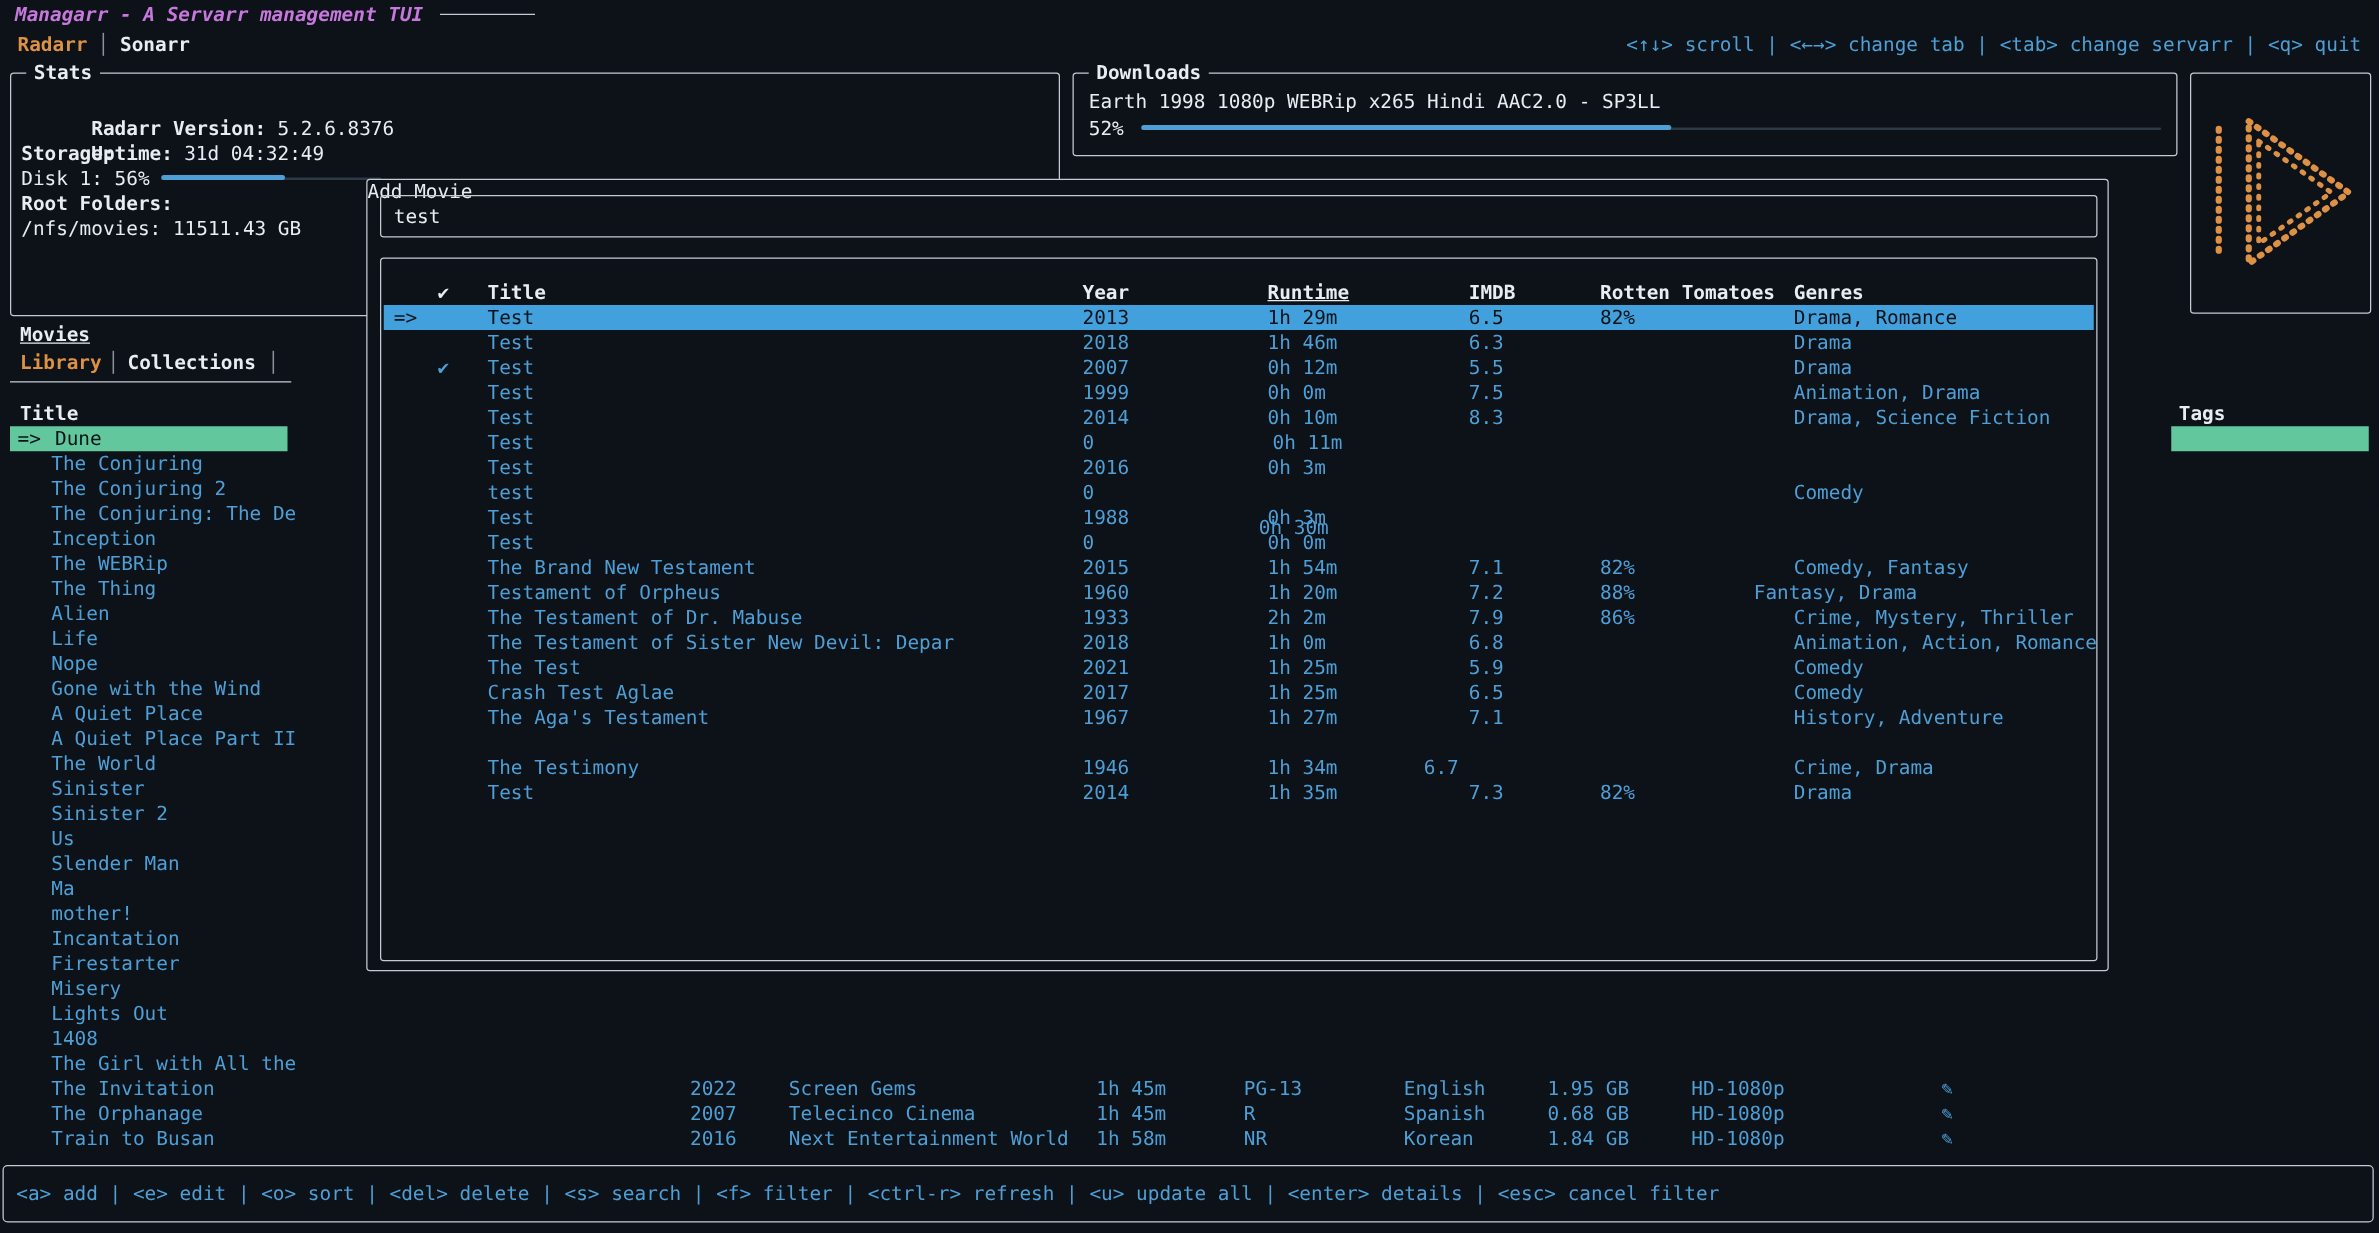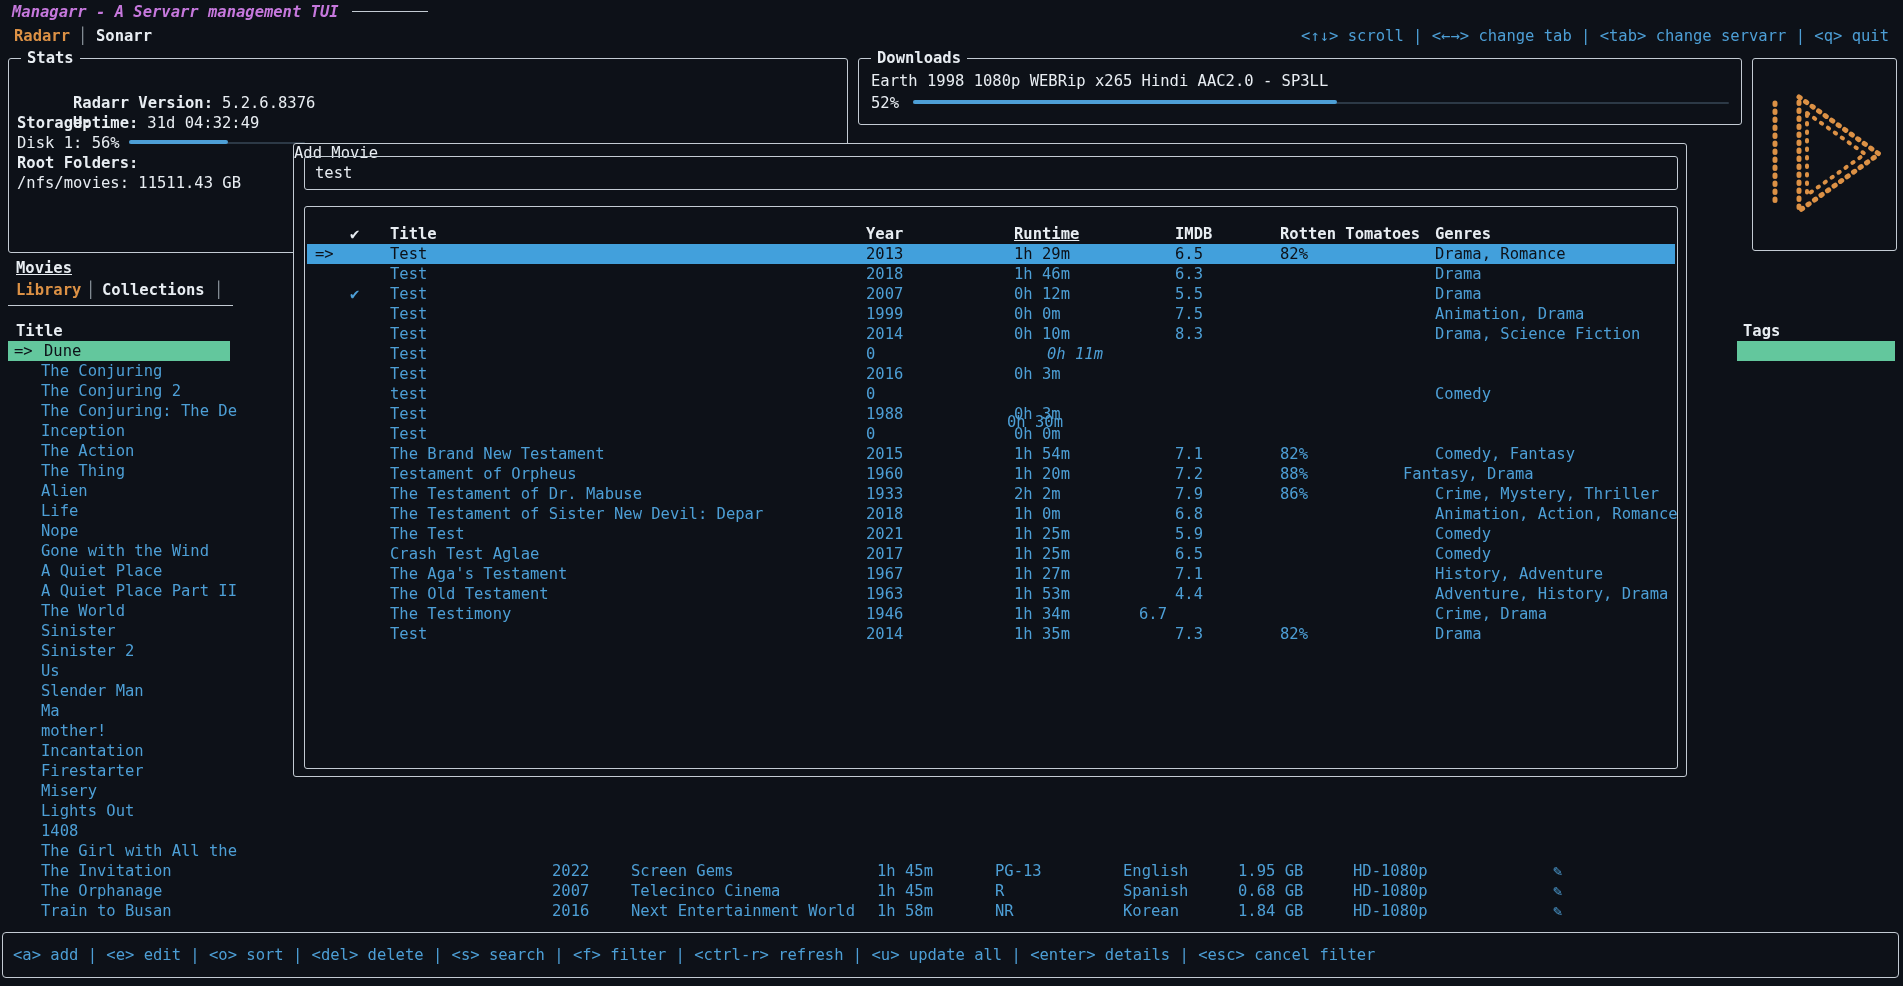--- a/index.html
+++ b/index.html
@@ -80,21 +80,21 @@
   <div class="t b" style="left:102px;top:280px;">Collections</div>
   <div class="t dim" style="left:214px;top:280px;">│</div>
   <div class="hline" style="left:8px;top:305px;width:225px;"></div>
   <div class="t b" style="left:16px;top:321px;">Title</div>
   <div id="movie-list">
       <div class="green-row" style="left: 8px; top: 341px; width: 222px;"><span style="position: absolute; left: 6px;">=&gt;</span><span style="position: absolute; left: 36px;">Dune</span></div>
       <div class="t blue" style="left: 41px; top: 361px;">The Conjuring</div>
       <div class="t blue" style="left: 41px; top: 381px;">The Conjuring 2</div>
       <div class="t blue" style="left: 41px; top: 401px;">The Conjuring: The De</div>
       <div class="t blue" style="left: 41px; top: 421px;">Inception</div>
-      <div class="t blue" style="left: 41px; top: 441px;">The Action</div>
+      <div class="t blue" style="left: 41px; top: 441px;">The WEBRip</div>
       <div class="t blue" style="left: 41px; top: 461px;">The Thing</div>
       <div class="t blue" style="left: 41px; top: 481px;">Alien</div>
       <div class="t blue" style="left: 41px; top: 501px;">Life</div>
       <div class="t blue" style="left: 41px; top: 521px;">Nope</div>
       <div class="t blue" style="left: 41px; top: 541px;">Gone with the Wind</div>
       <div class="t blue" style="left: 41px; top: 561px;">A Quiet Place</div>
       <div class="t blue" style="left: 41px; top: 581px;">A Quiet Place Part II</div>
       <div class="t blue" style="left: 41px; top: 601px;">The World</div>
       <div class="t blue" style="left: 41px; top: 621px;">Sinister</div>
       <div class="t blue" style="left: 41px; top: 641px;">Sinister 2</div>
@@ -198,21 +198,21 @@
         <div style="position: absolute; left: 2px; top: 117px; width: 1368px; height: 20px; color: var(--blue);">
           <span style="position: absolute; left: 83px; height: 20px; line-height: 20px; white-space: pre;">Test</span>
           <span style="position: absolute; left: 559px; height: 20px; line-height: 20px; white-space: pre;">2014</span>
           <span style="position: absolute; left: 707px; height: 20px; line-height: 20px; white-space: pre;">0h 10m</span>
           <span style="position: absolute; left: 868px; height: 20px; line-height: 20px; white-space: pre;">8.3</span>
           <span style="position: absolute; left: 1128px; height: 20px; line-height: 20px; white-space: pre;">Drama, Science Fiction</span>
         </div>
         <div style="position: absolute; left: 2px; top: 137px; width: 1368px; height: 20px; color: var(--blue);">
           <span style="position: absolute; left: 83px; height: 20px; line-height: 20px; white-space: pre;">Test</span>
           <span style="position: absolute; left: 559px; height: 20px; line-height: 20px; white-space: pre;">0</span>
-          <span style="position: absolute; left: 740px; height: 20px; line-height: 20px; white-space: pre; font-style: italic;">0h 11m</span>
+          <span style="position: absolute; left: 711px; height: 20px; line-height: 20px; white-space: pre;">0h 11m</span>
         </div>
         <div style="position: absolute; left: 2px; top: 157px; width: 1368px; height: 20px; color: var(--blue);">
           <span style="position: absolute; left: 83px; height: 20px; line-height: 20px; white-space: pre;">Test</span>
           <span style="position: absolute; left: 559px; height: 20px; line-height: 20px; white-space: pre;">2016</span>
           <span style="position: absolute; left: 707px; height: 20px; line-height: 20px; white-space: pre;">0h 3m</span>
         </div>
         <div style="position: absolute; left: 2px; top: 177px; width: 1368px; height: 20px; color: var(--blue);">
           <span style="position: absolute; left: 83px; height: 20px; line-height: 20px; white-space: pre;">test</span>
           <span style="position: absolute; left: 559px; height: 20px; line-height: 20px; white-space: pre;">0</span>
           <span style="position: absolute; left: 700px; height: 20px; line-height: 20px; white-space: pre; margin-top: 28px;">0h 30m</span>
@@ -273,27 +273,20 @@
           <span style="position: absolute; left: 868px; height: 20px; line-height: 20px; white-space: pre;">6.5</span>
           <span style="position: absolute; left: 1128px; height: 20px; line-height: 20px; white-space: pre;">Comedy</span>
         </div>
         <div style="position: absolute; left: 2px; top: 357px; width: 1368px; height: 20px; color: var(--blue);">
           <span style="position: absolute; left: 83px; height: 20px; line-height: 20px; white-space: pre;">The Aga's Testament</span>
           <span style="position: absolute; left: 559px; height: 20px; line-height: 20px; white-space: pre;">1967</span>
           <span style="position: absolute; left: 707px; height: 20px; line-height: 20px; white-space: pre;">1h 27m</span>
           <span style="position: absolute; left: 868px; height: 20px; line-height: 20px; white-space: pre;">7.1</span>
           <span style="position: absolute; left: 1128px; height: 20px; line-height: 20px; white-space: pre;">History, Adventure</span>
         </div>
-        <div style="position: absolute; left: 2px; top: 377px; width: 1368px; height: 20px; color: var(--blue);">
-          <span style="position: absolute; left: 83px; height: 20px; line-height: 20px; white-space: pre;">The Old Testament</span>
-          <span style="position: absolute; left: 559px; height: 20px; line-height: 20px; white-space: pre;">1963</span>
-          <span style="position: absolute; left: 707px; height: 20px; line-height: 20px; white-space: pre;">1h 53m</span>
-          <span style="position: absolute; left: 868px; height: 20px; line-height: 20px; white-space: pre;">4.4</span>
-          <span style="position: absolute; left: 1128px; height: 20px; line-height: 20px; white-space: pre;">Adventure, History, Drama</span>
-        </div>
         <div style="position: absolute; left: 2px; top: 397px; width: 1368px; height: 20px; color: var(--blue);">
           <span style="position: absolute; left: 83px; height: 20px; line-height: 20px; white-space: pre;">The Testimony</span>
           <span style="position: absolute; left: 559px; height: 20px; line-height: 20px; white-space: pre;">1946</span>
           <span style="position: absolute; left: 707px; height: 20px; line-height: 20px; white-space: pre;">1h 34m</span>
           <span style="position: absolute; left: 832px; height: 20px; line-height: 20px; white-space: pre;">6.7</span>
           <span style="position: absolute; left: 1128px; height: 20px; line-height: 20px; white-space: pre;">Crime, Drama</span>
         </div>
         <div style="position: absolute; left: 2px; top: 417px; width: 1368px; height: 20px; color: var(--blue);">
           <span style="position: absolute; left: 83px; height: 20px; line-height: 20px; white-space: pre;">Test</span>
           <span style="position: absolute; left: 559px; height: 20px; line-height: 20px; white-space: pre;">2014</span>

